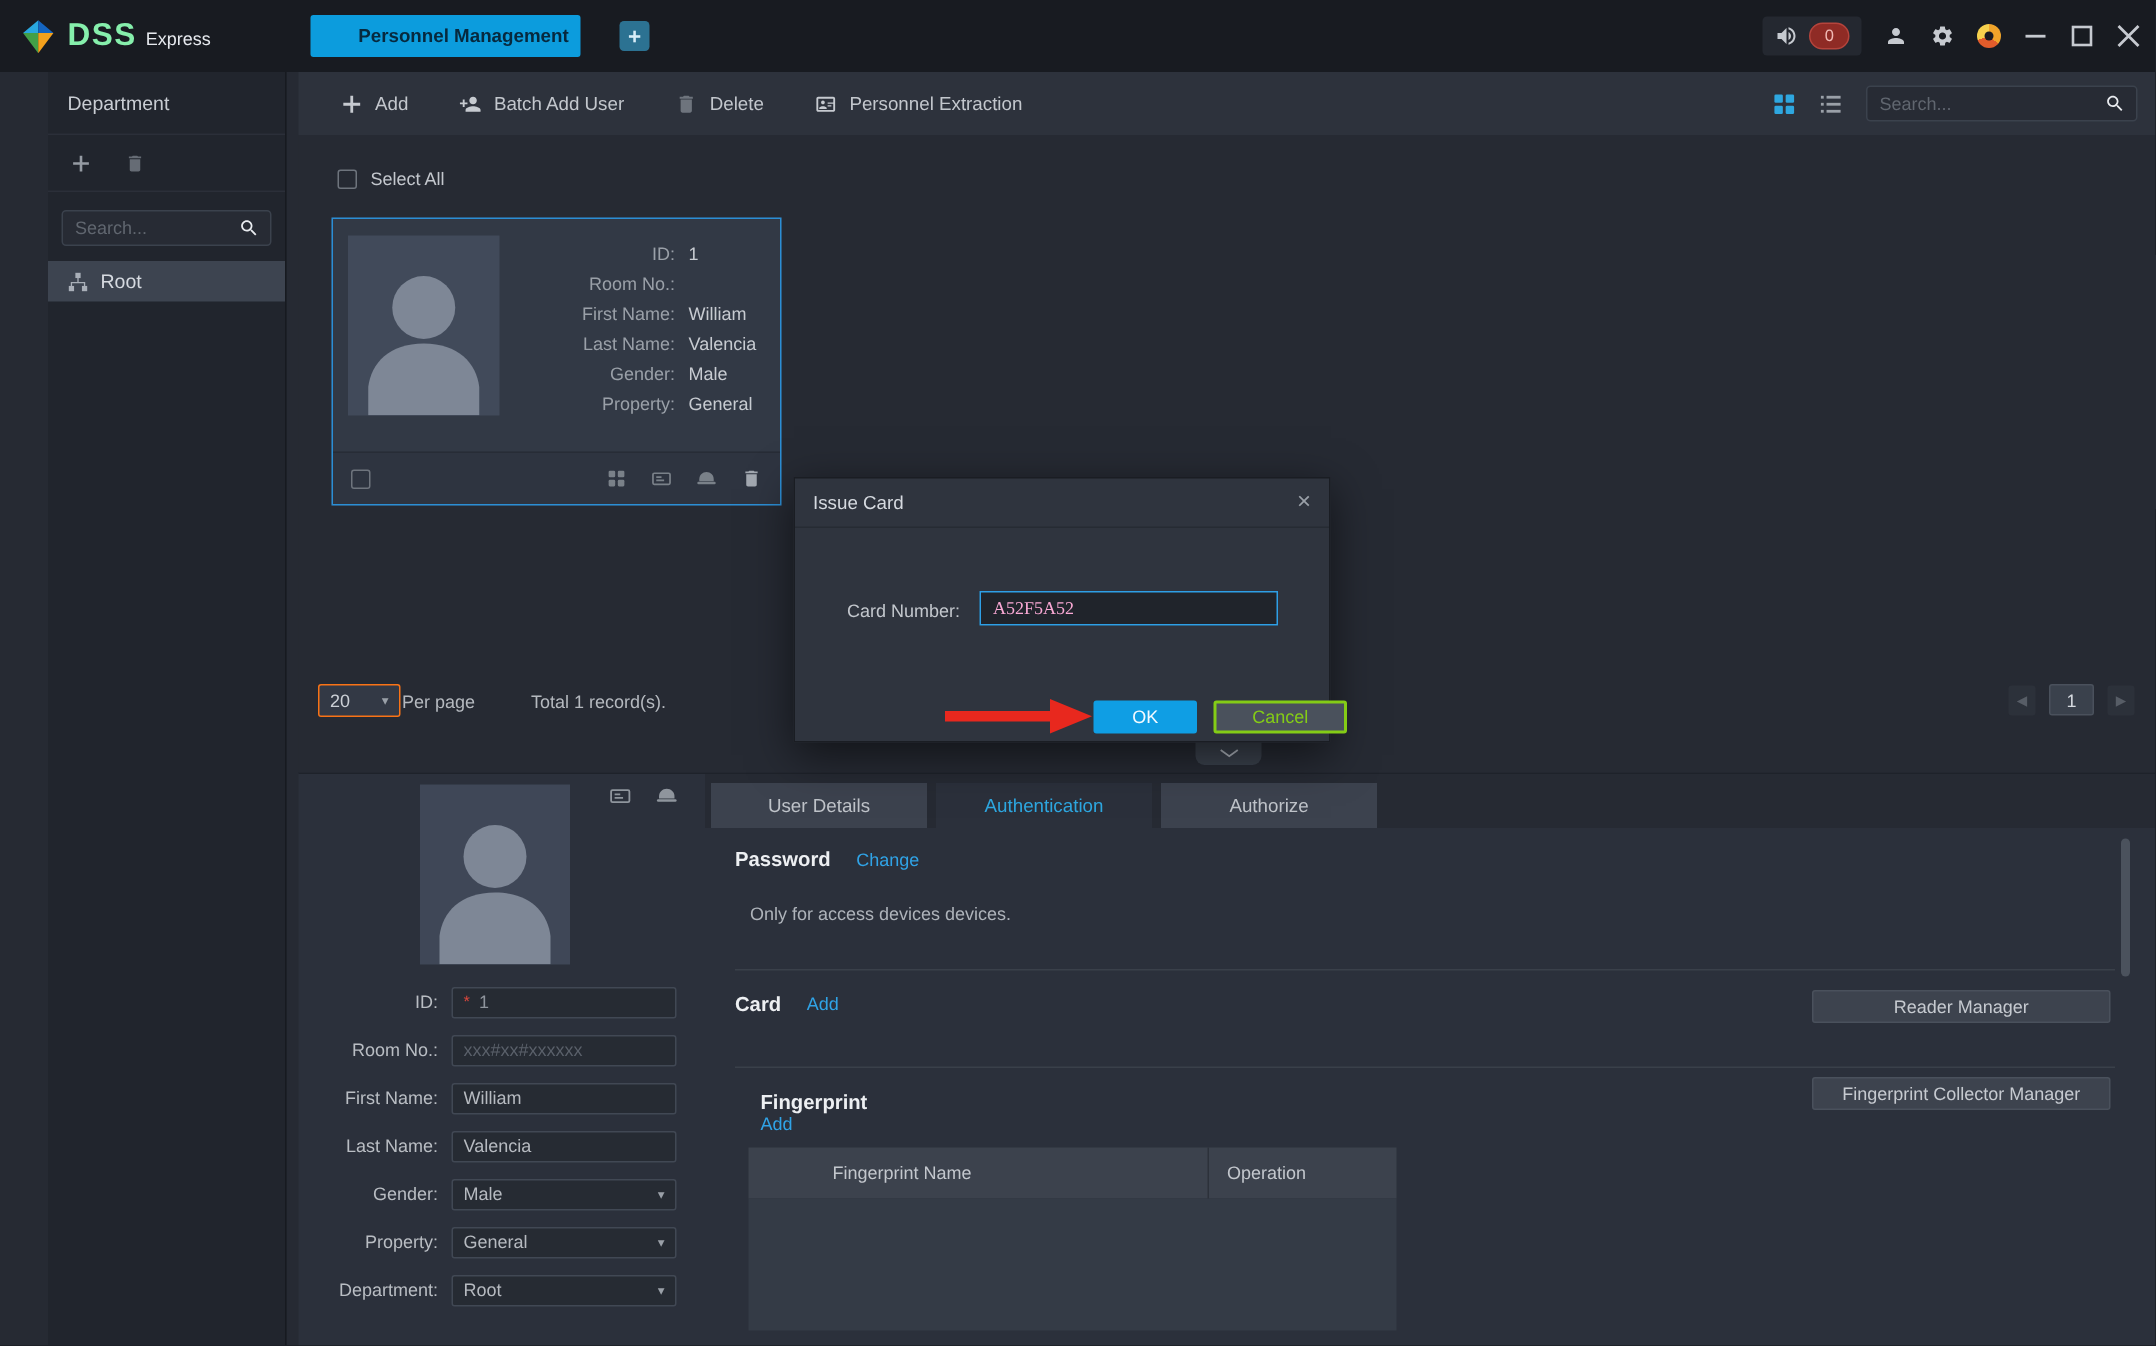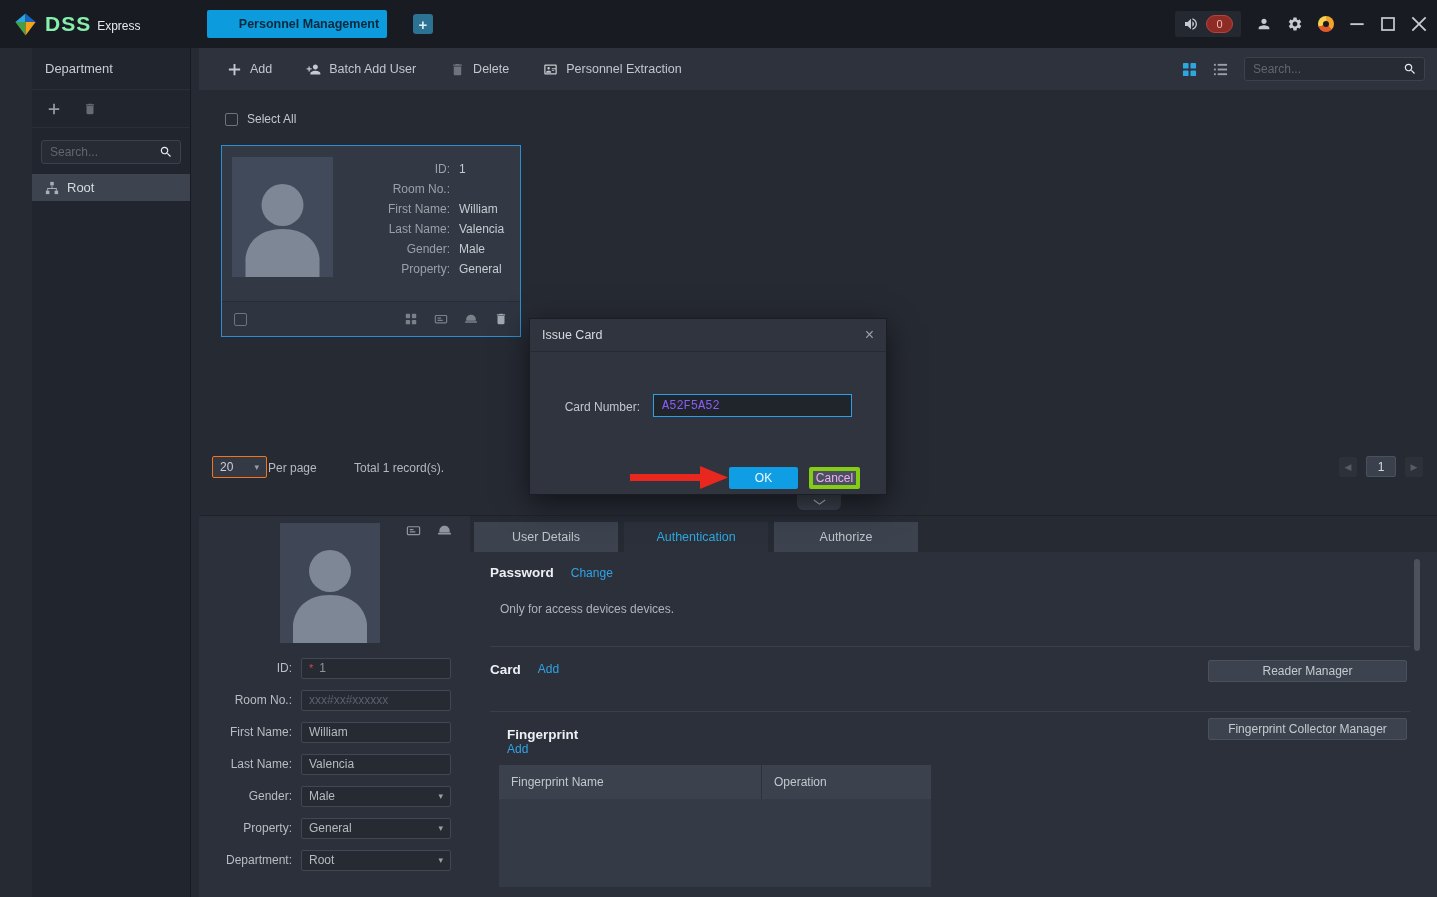--- a/index.html
+++ b/index.html
@@ -112,26 +112,26 @@
   .collapse-tab svg { width:13px; height:7px; }
 
   
   .dialog { position:absolute; left:529px; top:318px; width:358px; height:177px; background:#2f343e;
             border:1px solid #1a1d23; box-shadow:0 8px 28px rgba(0,0,0,.55); z-index:50; }
   .dialog-header { height:33px; display:flex; align-items:center; padding:0 12px;
                    border-bottom:1px solid #262b33; color:#d6dae0; font-size:12.5px; }
   .dialog-close { margin-left:auto; color:#9aa0a8; font-size:16px; line-height:1; cursor:pointer; }
   .dialog-label { position:absolute; left:12px; top:81px; width:98px; text-align:right; color:#c3c7cd; }
   .dialog-input { position:absolute; left:123px; top:75px; width:199px; height:23px; background:#20242b;
-                  border:1px solid #2e9fe6; color:#8b5cf6; font-size:12px; padding:0 8px;
-                  font-family:Liberation Mono, monospace; outline:none; }
+                  border:1px solid #2e9fe6; color:#f9a8d4; font-size:12px; padding:0 8px;
+                  font-family:Liberation Serif, serif; outline:none; }
   .dialog-ok { position:absolute; left:199px; top:148px; width:69px; height:22px; background:#0f9ee4;
                color:#f4faff; border:none; font-size:12px; border-radius:2px; font-family:inherit; cursor:pointer; }
-  .dialog-cancel { position:absolute; left:279px; top:148px; width:51px; height:22px; background:#4a515c;
-                   color:#f0abfc; border:4px solid #84cc16; font-size:12px; border-radius:2px;
+  .dialog-cancel { position:absolute; left:279px; top:148px; width:89px; height:22px; background:#4a515c;
+                   color:#84cc16; border:2px solid #84cc16; font-size:12px; border-radius:2px;
                    font-family:inherit; cursor:pointer; }
   .annotation-arrow { position:absolute; left:628px; top:464px; z-index:60; pointer-events:none; }
 
   
   .detail-panel { position:absolute; left:199px; top:515px; right:0; bottom:0; background:#2b303b;
                   border-top:1px solid #1e222a; }
   .mini-icons { position:absolute; left:207px; top:7px; display:flex; gap:16px; }
   .mini-icons .sicon { color:#8f959d; }
   .mini-icons .sicon svg { width:15px; height:15px; }
   .detail-avatar { position:absolute; left:81px; top:7px; width:100px; height:120px; background:#3f4757;
@@ -163,21 +163,21 @@
   .pw-note { position:absolute; left:30px; top:50px; color:#aeb3ba; }
   .divider { position:absolute; left:20px; right:27px; height:1px; background:#3a404a; }
   .divider.d1 { top:94px; } .divider.d2 { top:159px; }
   .card-row { position:absolute; left:20px; top:110px; display:flex; align-items:flex-start; }
   .fp-row { position:absolute; left:20px; top:175px; display:flex; align-items:baseline;flex-direction:column; }
   .mgr-btn { position:absolute; right:30px; width:199px; height:22px; background:#3d434e;
              border:1px solid #4a515c; border-radius:2px; color:#c6cad0; font-size:12px;
              font-family:inherit; cursor:pointer; }
   .mgr-btn.b1 { top:108px; } .mgr-btn.b2 { top:166px;margin-left:12px; }
   .fp-table { position:absolute; left:29px; top:213px; width:432px; }
-  .fp-head { display:flex; height:34px; background:#3c424d; align-items:stretch; color:#c3c7cd; }
+  .fp-head { display:flex; height:34px; background:#3c424d; align-items:stretch; color:#c3c7cd;padding-left:44px; }
   .fp-col1 { width:263px; padding-left:12px; border-right:1px solid #2c313a; display:flex; align-items:center; }
   .fp-col2 { flex:1; padding-left:12px; display:flex; align-items:center; }
   .fp-body { height:88px; background:#343b46; }
   .auth-scrollbar { position:absolute; right:17px; top:7px; width:6px; height:92px; background:#4b525d;
                     border-radius:3px; cursor:pointer; }
 </style>
 </head>
 <body>
 
 <div class="app">

